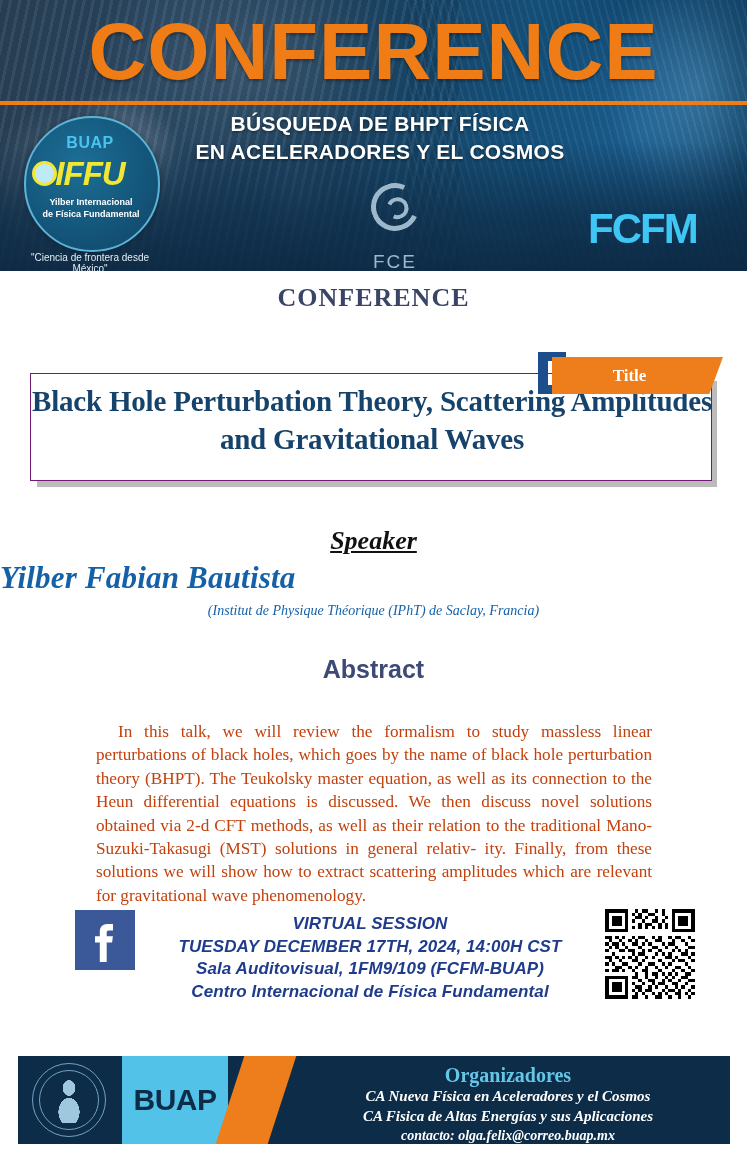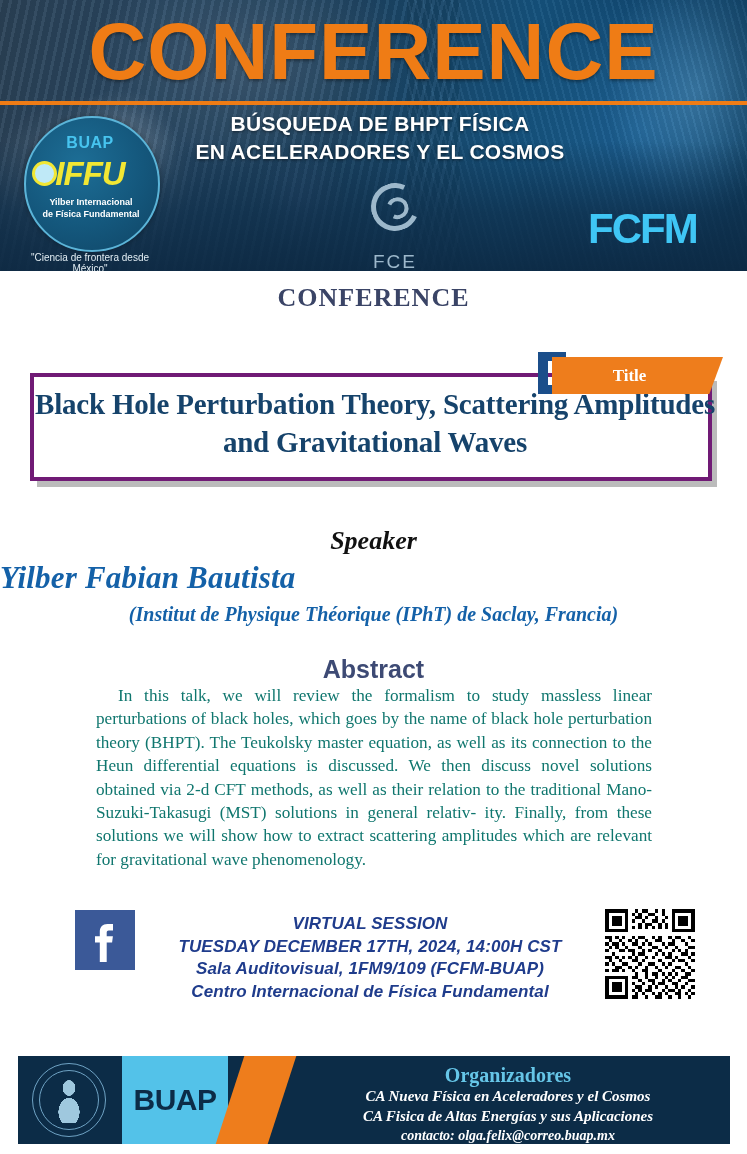--- a/index.html
+++ b/index.html
@@ -214,21 +214,21 @@
     letter-spacing: 1px;
     color: #3a4466;
   }
 
   
   .title-box {
     position: absolute;
     left: 30px; top: 373px;
     width: 682px; height: 108px;
     background: #ffffff;
-    border: 4px solid #701a75;
+    border: 1px solid #701a75;
     box-shadow: 6px 7px 0 -1px rgba(150,150,150,.65);
     box-sizing: border-box;
   }
   .title-text {
     position: absolute;
     left: 0; top: 8px;
     width: 682px;
     text-align: center;
     font-family: "Liberation Serif", serif;
     font-weight: bold;
@@ -271,60 +271,61 @@
   
   .speaker-label {
     position: absolute;
     left: 0; top: 526px; width: 747px;
     text-align: center;
     font-family: "Liberation Serif", serif;
     font-weight: bold;
     font-style: italic;
     font-size: 26px;
     color: #111111;
+    text-decoration: underline;
   }
   .speaker-name {
     position: absolute;
     left: 0; top: 560px; width: 747px;
     font-family: "Liberation Serif", serif;
     font-weight: bold;
     font-style: italic;
     font-size: 31px;
     color: #1461a8;
     letter-spacing: .2px;
   }
   .speaker-aff {
     position: absolute;
     left: 0; top: 603px; width: 747px;
     text-align: center;
     font-family: "Liberation Serif", serif;
-    font-weight: bold;
+    font-weight: normal;
     font-style: italic;
-    font-size: 20px;
+    font-size: 14px;
     color: #1461a8;
   }
 
   
   .abstract-heading {
     position: absolute;
     left: 0; top: 655px; width: 747px;
     text-align: center;
     font-family: "Liberation Sans", sans-serif;
     font-weight: bold;
     font-size: 25px;
     color: #3d4a74;
   }
   .abstract-body {
     position: absolute;
-    left: 96px; top: 684px;
+    left: 96px; top: 720px;
     width: 556px;
     font-family: "Liberation Serif", serif;
     font-size: 17.2px;
     line-height: 23.4px;
-    color: #0f766e;
+    color: #c2410c;
     text-align: justify;
     text-indent: 22px;
     hyphens: none;
   }
 
   
   .fb-icon {
     position: absolute;
     left: 75px; top: 910px;
     width: 60px; height: 60px;

